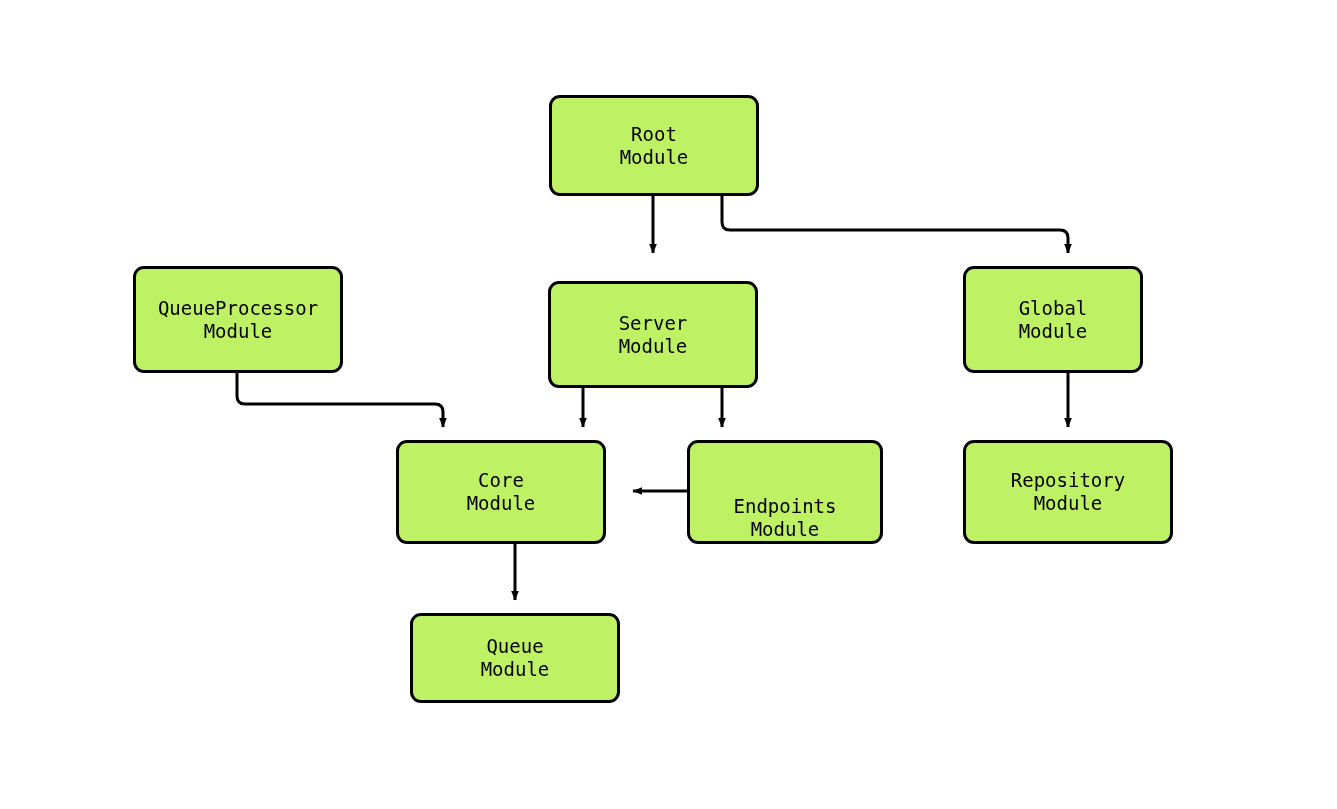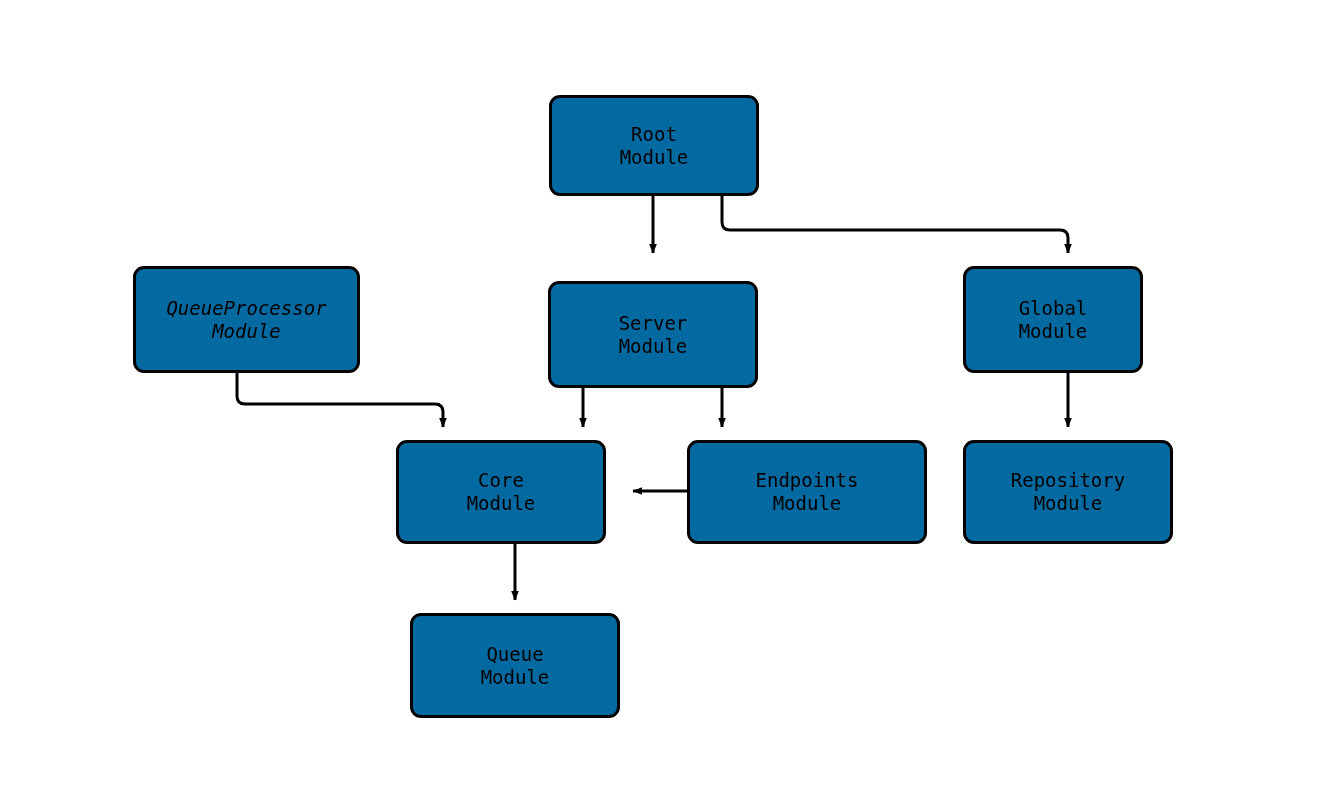--- a/index.html
+++ b/index.html
@@ -24,21 +24,21 @@
     left: 0;
     top: 0;
     width: 1337px;
     height: 809px;
   }
   .node {
     position: absolute;
     box-sizing: border-box;
     border: 3px solid #000000;
     border-radius: 11px;
-    background: #0369a1;
+    background: #bef264;
     display: flex;
     flex-direction: column;
     align-items: center;
     justify-content: center;
     z-index: 2;
   }
   .node-label {
     font-family: "DejaVu Sans Mono", "Liberation Mono", monospace;
     font-size: 19px;
     line-height: 23px;
@@ -78,48 +78,48 @@
 
       <path d="M 515,544 L 515,600" marker-end="url(#arrowhead)"></path>
     </g>
   </svg>
 
   <div class="node" style="left:549px; top:95px; width:210px; height:101px;">
     <div class="node-label">Root
 Module</div>
   </div>
 
-  <div class="node" style="left:133px; top:266px; width:227px; height:107px;font-style:italic;">
+  <div class="node" style="left:133px; top:266px; width:210px; height:107px;">
     <div class="node-label">QueueProcessor
 Module</div>
   </div>
 
   <div class="node" style="left:548px; top:266px; width:210px; height:107px;margin-top:15px;">
     <div class="node-label">Server
 Module</div>
   </div>
 
   <div class="node" style="left:963px; top:266px; width:180px; height:107px;">
     <div class="node-label">Global
 Module</div>
   </div>
 
   <div class="node" style="left:396px; top:440px; width:210px; height:104px;">
     <div class="node-label">Core
 Module</div>
   </div>
 
-  <div class="node" style="left:687px; top:440px; width:240px; height:104px;">
+  <div class="node" style="left:687px; top:440px; width:196px; height:104px;justify-content:flex-end;">
     <div class="node-label">Endpoints
 Module</div>
   </div>
 
   <div class="node" style="left:963px; top:440px; width:210px; height:104px;align-items:center;">
     <div class="node-label">Repository
 Module</div>
   </div>
 
-  <div class="node" style="left:410px; top:613px; width:210px; height:105px;">
+  <div class="node" style="left:410px; top:613px; width:210px; height:90px;">
     <div class="node-label">Queue
 Module</div>
   </div>
 
 </div>
 
 </body></html>

